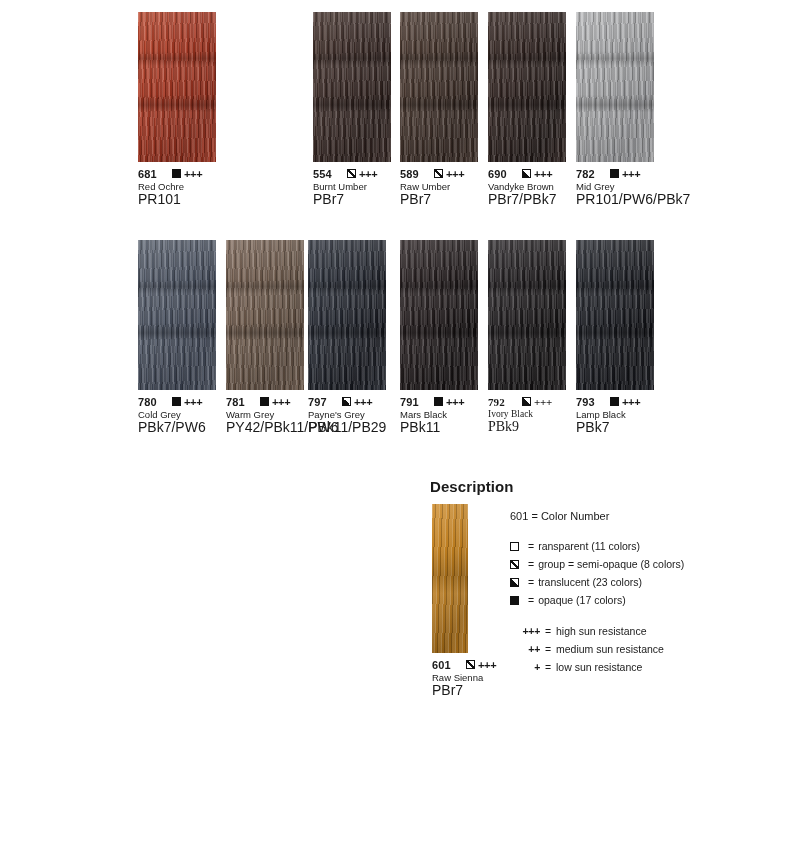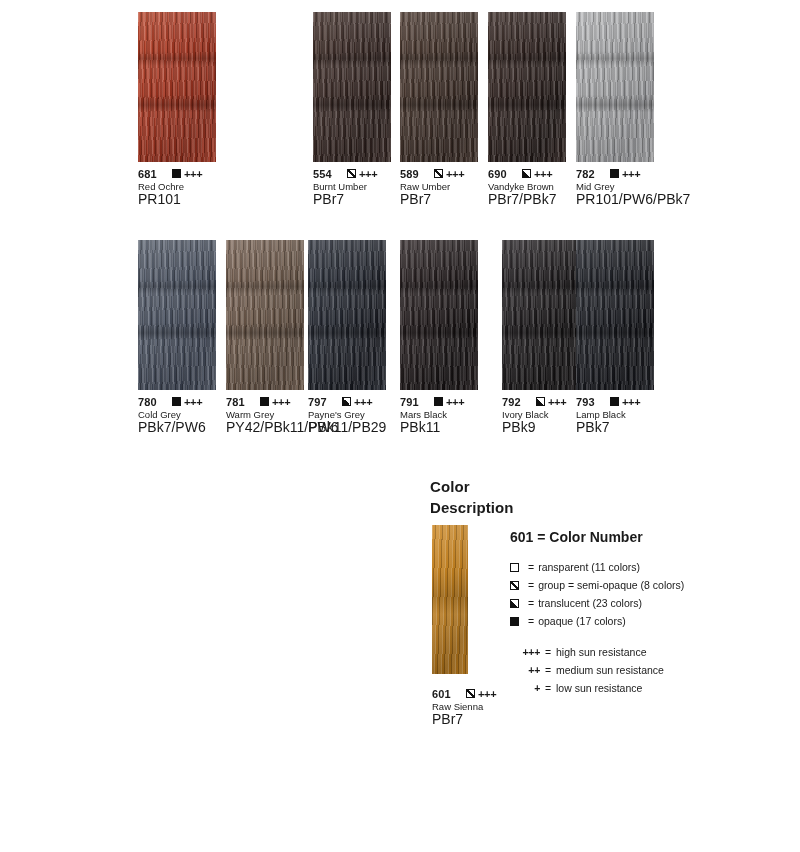--- a/index.html
+++ b/index.html
@@ -184,31 +184,31 @@
     content: "";
     position: absolute;
     inset: 0;
     background-image: linear-gradient(to bottom,
       rgba(255,255,255,0.10) 0%,
       rgba(0,0,0,0.00) 30%,
       rgba(0,0,0,0.13) 48%,
       rgba(255,255,255,0.06) 60%,
       rgba(0,0,0,0.10) 100%);
   }
-  .legend-meta { padding-top: 13px; }
+  .legend-meta { padding-top: 5px; }
 
   .legend-text {
     position: absolute;
     left: 80px;
     top: 4px;
     width: 260px;
   }
   .def-line {
-    font-size: 14px;
-    font-weight: bold;
+    font-size: 11px;
+    font-weight: normal;
     line-height: 17px;
     white-space: nowrap;
   }
   .symbol-list { margin-top: 12px; }
   .symbol-row {
     display: flex;
     align-items: center;
     height: 18px;
     font-size: 10.5px;
     white-space: nowrap;
@@ -346,21 +346,21 @@
         <div class="swatch-meta">
           <div class="meta-line1">
             <span class="color-number">791</span>
             <span class="opacity-symbol opaque"></span>
             <span class="sun-marks">+++</span>
           </div>
           <div class="meta-name">Mars Black</div>
           <div class="meta-index">PBk11</div>
         </div>
       </div>
-      <div class="swatch-cell" style="left: 364px;">
+      <div class="swatch-cell" style="left: 350px; font-family: Liberation Serif, serif;">
         <div class="swatch-chip" style="background: linear-gradient(118deg, rgb(47, 43, 46) 0%, rgb(32, 29, 31) 42%, rgb(18, 16, 17) 78%, rgb(32, 29, 31) 100%);"></div>
         <div class="swatch-meta">
           <div class="meta-line1">
             <span class="color-number">792</span>
             <span class="opacity-symbol translucent"></span>
             <span class="sun-marks">+++</span>
           </div>
           <div class="meta-name">Ivory Black</div>
           <div class="meta-index">PBk9</div>
         </div>
@@ -374,21 +374,20 @@
             <span class="sun-marks">+++</span>
           </div>
           <div class="meta-name">Lamp Black</div>
           <div class="meta-index">PBk7</div>
         </div>
       </div>
     </div>
 </div>
 
 <div class="legend">
-  <div class="legend-title">Color</div>
   <div class="legend-title">Description</div>
 
   <div class="legend-body">
     <div class="legend-swatch-wrap">
       <div class="legend-chip" id="legend-chip" style="background: linear-gradient(118deg, rgb(207, 140, 43) 0%, rgb(184, 121, 28) 42%, rgb(155, 100, 19) 78%, rgb(184, 121, 28) 100%);"></div>
       <div class="legend-meta">
         <div class="meta-line1">
           <span class="color-number">601</span>
           <span class="opacity-symbol semi-opaque" id="legend-sym"></span>
           <span class="sun-marks">+++</span>

